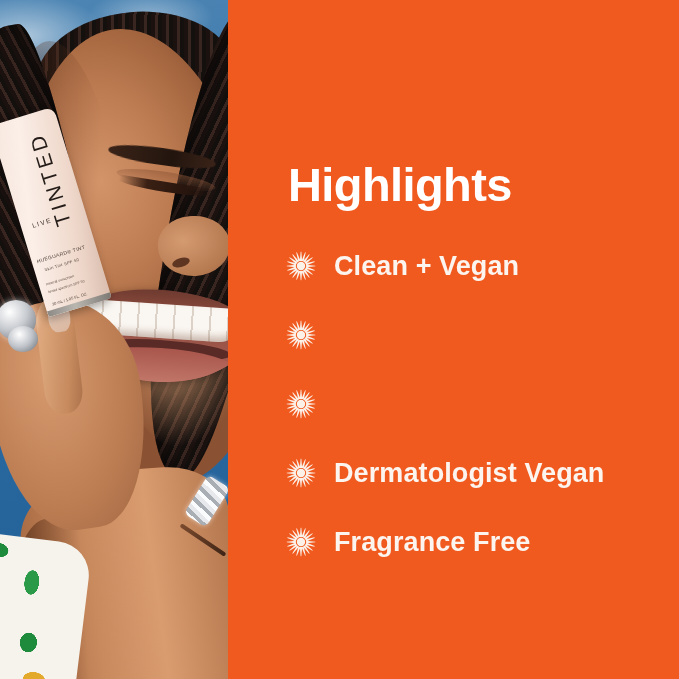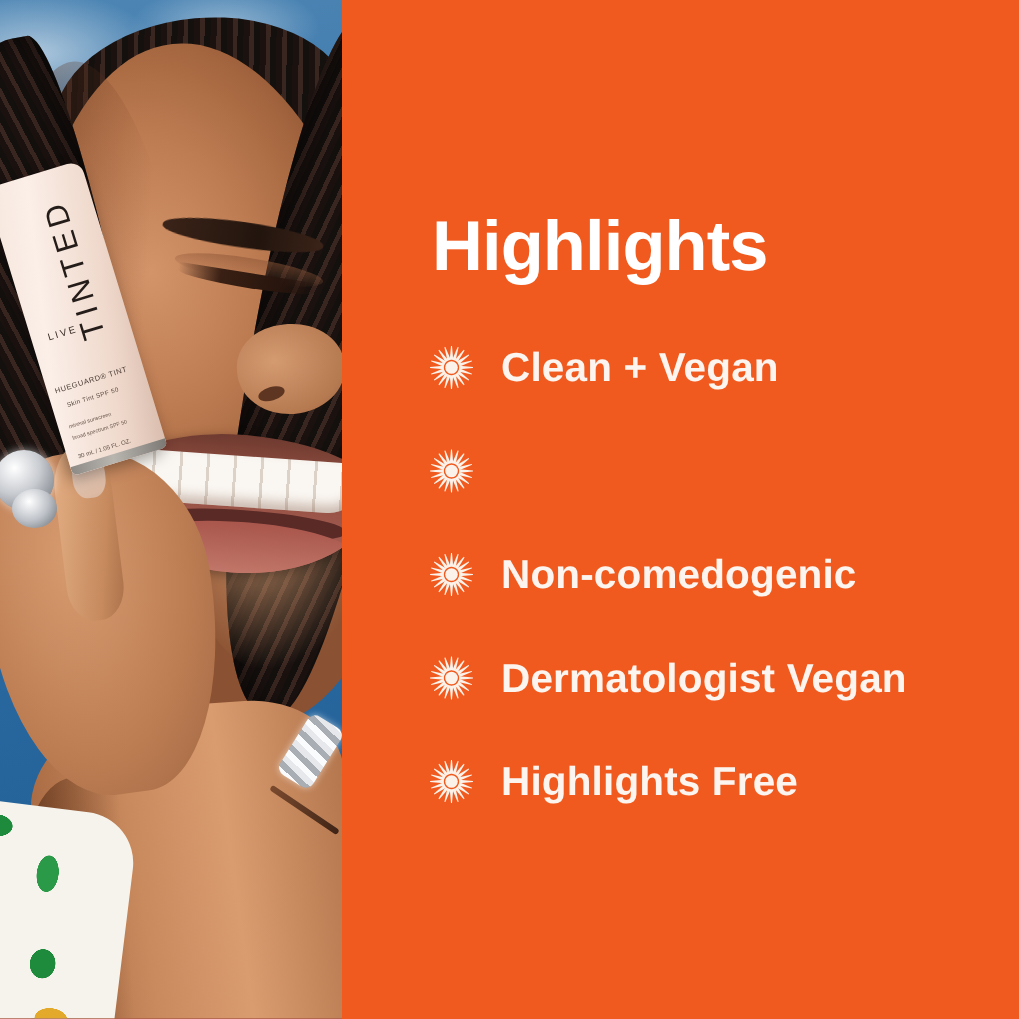--- a/index.html
+++ b/index.html
@@ -249,20 +249,21 @@
     position:absolute; left:176px; top:538px; width:54px; height:4px;
     background:linear-gradient(90deg,#7A4A2E,#3F2416);
     border-radius:3px; transform:rotate(34deg);
   }
 
   
   .content-panel {
     position:relative; flex:1 1 auto; height:488px;
     background:#F15A1E;
     padding:0;
+    margin-top:21px;
   }
   .title {
     position:absolute; left:60px; top:140px;
     font-size:47px; font-weight:700; letter-spacing:-.6px;
     color:#FFFFFF; line-height:1;
   }
   .highlight-list {
     position:absolute; left:58px; top:228px;
     list-style:none; width:400px;
   }
@@ -409,21 +410,20 @@
               <path d="M10.20,17.07 L11.55,18.93 L3.63,23.67 L3.24,23.14 Z" fill="#FBF2EA"></path>
               <path d="M9.79,15.48 L10.50,17.67 L1.50,19.73 L1.30,19.11 Z" fill="#FBF2EA"></path>
               <path d="M9.90,13.85 L9.90,16.15 L0.70,15.33 L0.70,14.67 Z" fill="#FBF2EA"></path>
               <path d="M10.50,12.33 L9.79,14.52 L1.30,10.89 L1.50,10.27 Z" fill="#FBF2EA"></path>
               <path d="M11.55,11.07 L10.20,12.93 L3.24,6.86 L3.63,6.33 Z" fill="#FBF2EA"></path>
               <path d="M12.93,10.20 L11.07,11.55 L6.33,3.63 L6.86,3.24 Z" fill="#FBF2EA"></path>
               <path d="M14.52,9.79 L12.33,10.50 L10.27,1.50 L10.89,1.30 Z" fill="#FBF2EA"></path>
               <circle cx="15" cy="15" r="4.2" fill="#FBF2EA"></circle>
             </g>
           </svg>
-          <span class="hl-label">Non-comedogenic</span>
         </li>
         <li class="highlight-item">
           <svg viewBox="0 0 30 30" class="hl-icon">
             <g>
               <path d="M16.15,9.90 L13.85,9.90 L14.67,0.70 L15.33,0.70 Z" fill="#FBF2EA"></path>
               <path d="M17.67,10.50 L15.48,9.79 L19.11,1.30 L19.73,1.50 Z" fill="#FBF2EA"></path>
               <path d="M18.93,11.55 L17.07,10.20 L23.14,3.24 L23.67,3.63 Z" fill="#FBF2EA"></path>
               <path d="M19.80,12.93 L18.45,11.07 L26.37,6.33 L26.76,6.86 Z" fill="#FBF2EA"></path>
               <path d="M20.21,14.52 L19.50,12.33 L28.50,10.27 L28.70,10.89 Z" fill="#FBF2EA"></path>
               <path d="M20.10,16.15 L20.10,13.85 L29.30,14.67 L29.30,15.33 Z" fill="#FBF2EA"></path>
@@ -465,18 +465,18 @@
               <path d="M10.20,17.07 L11.55,18.93 L3.63,23.67 L3.24,23.14 Z" fill="#FBF2EA"></path>
               <path d="M9.79,15.48 L10.50,17.67 L1.50,19.73 L1.30,19.11 Z" fill="#FBF2EA"></path>
               <path d="M9.90,13.85 L9.90,16.15 L0.70,15.33 L0.70,14.67 Z" fill="#FBF2EA"></path>
               <path d="M10.50,12.33 L9.79,14.52 L1.30,10.89 L1.50,10.27 Z" fill="#FBF2EA"></path>
               <path d="M11.55,11.07 L10.20,12.93 L3.24,6.86 L3.63,6.33 Z" fill="#FBF2EA"></path>
               <path d="M12.93,10.20 L11.07,11.55 L6.33,3.63 L6.86,3.24 Z" fill="#FBF2EA"></path>
               <path d="M14.52,9.79 L12.33,10.50 L10.27,1.50 L10.89,1.30 Z" fill="#FBF2EA"></path>
               <circle cx="15" cy="15" r="4.2" fill="#FBF2EA"></circle>
             </g>
           </svg>
-          <span class="hl-label">Highlights Free</span>
+          <span class="hl-label">Fragrance Free</span>
         </li>
       </ul>
   </div>
 
 </div>
 
 </body></html>

